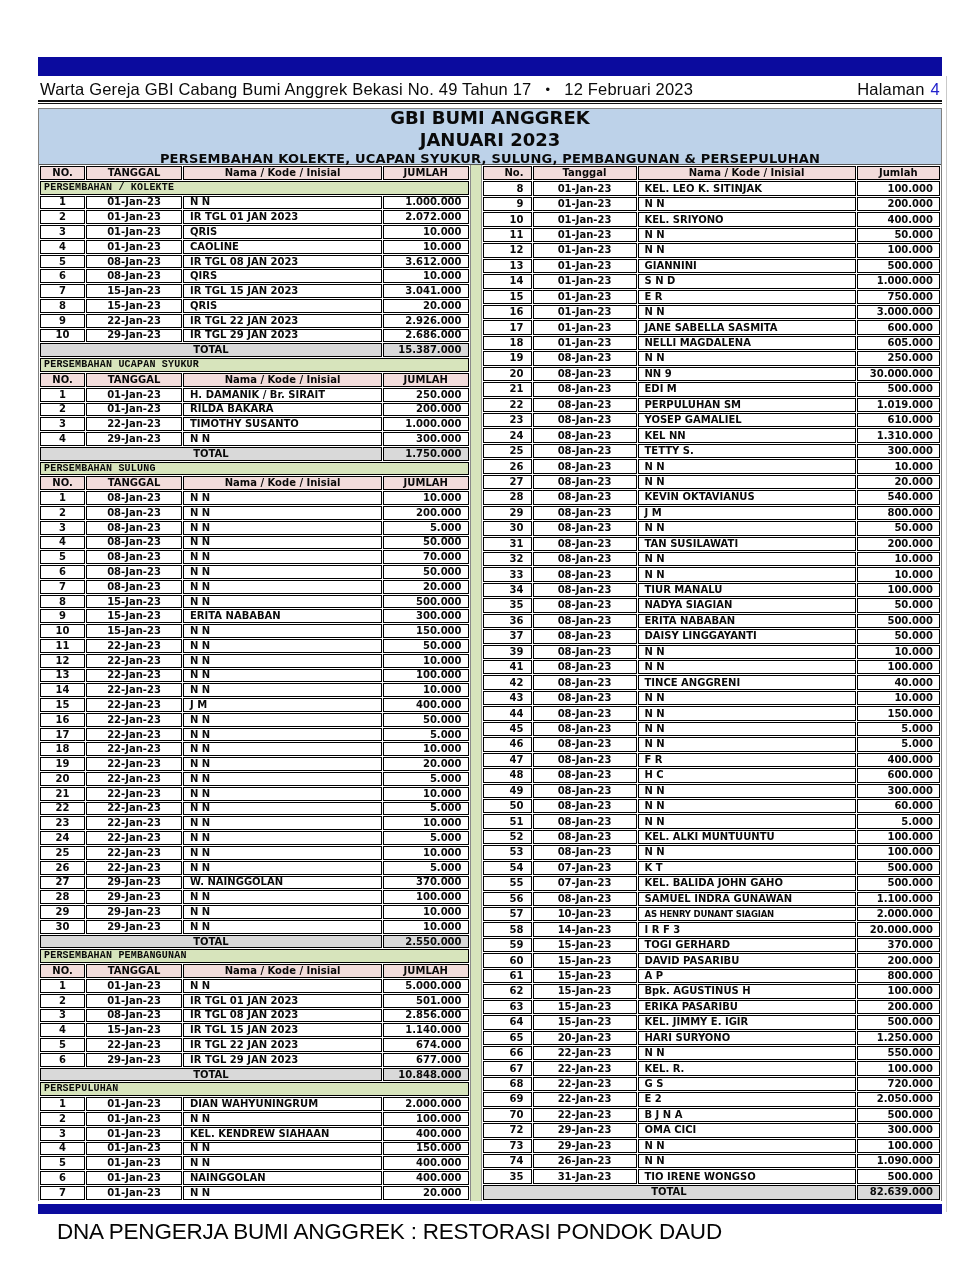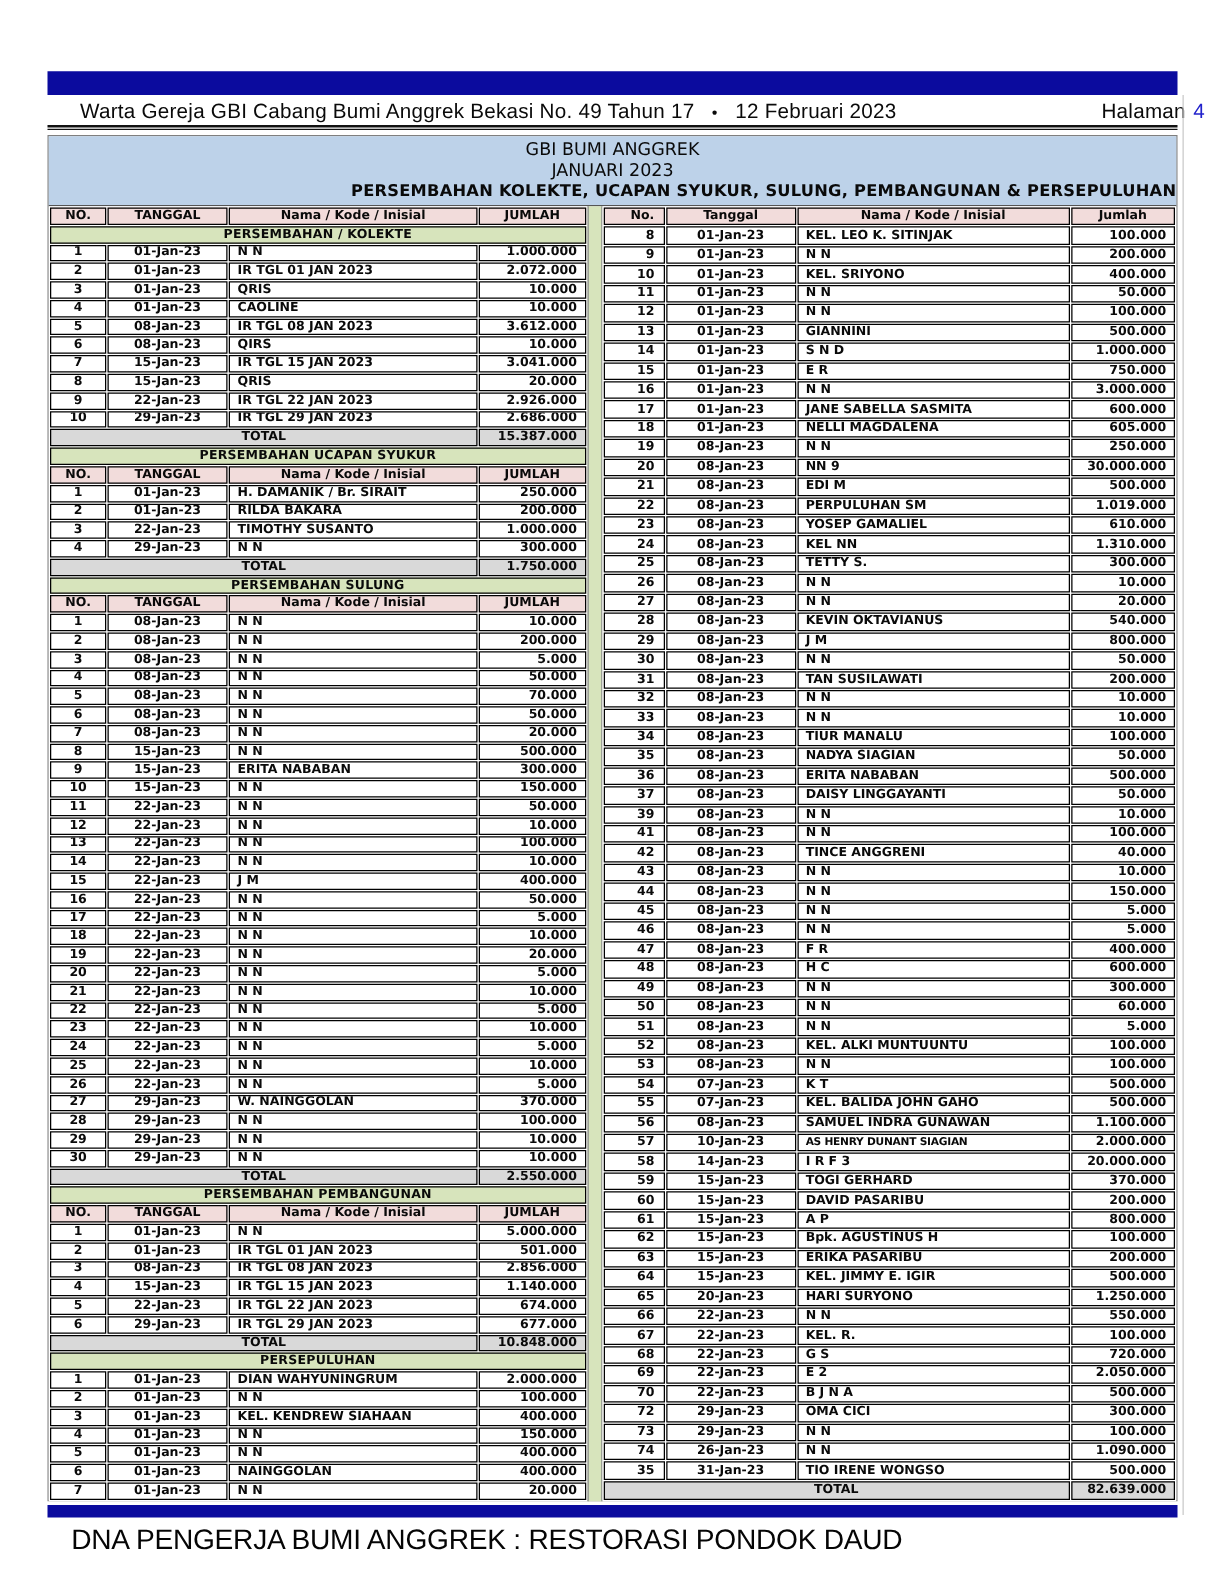--- a/index.html
+++ b/index.html
@@ -7,53 +7,53 @@
   body {
     width:980px; height:1277px; position:relative;
     font-family:"DejaVu Sans", sans-serif; color:#0a0a0a;
   }
 
   
   .topbar { position:absolute; left:38px; top:57px; width:904px; height:19px;
             background:var(--navy,#0b0b9e); }
   .masthead { position:absolute; left:40px; top:79px; width:900px; height:20px;
               display:flex; align-items:center;
-              font-family:"Liberation Sans", sans-serif; font-size:16.5px; letter-spacing:.2px;margin-left:24px; }
+              font-family:"Liberation Sans", sans-serif; font-size:16.5px; letter-spacing:.2px; }
   .masthead .bullet { margin:0 14px; font-size:13px; }
   .masthead .spacer { flex:1; }
   .masthead .pageno { color:var(--pagenum-blue,#2222cc); margin-left:6px; }
   .double-rule { position:absolute; left:38px; top:100px; width:904px; height:4px;
                  border-top:2px solid #111; border-bottom:1px solid #111; }
   .page-edge { position:absolute; left:946px; top:76px; width:1px; height:1136px; background:#c9c9c9; }
 
   
   .sheet { position:absolute; left:38px; top:108px; width:904px; height:1093px;
            border:1px solid #7f7f7f; background:#fff; }
   .title-block { height:56px; background:var(--title-blue,#bdd2e9); border-bottom:1px solid #555;
                  text-align:center; display:flex; flex-direction:column; justify-content:center; gap:1px; }
-  .title-block .t1 { font-size:14px; font-weight:normal; }
-  .title-block .t3 { font-size:13px; font-weight:bold; letter-spacing:.2px;text-align:right; }
+  .title-block .t1 { font-size:18px; font-weight:bold; }
+  .title-block .t3 { font-size:13px; font-weight:bold; letter-spacing:.2px; }
 
   .tables { display:flex; height:1036px; }
   .gutter { width:12px; background:var(--section-green,#d7e4bc);
             border-left:1px solid #8a8a8a; border-right:1px solid #8a8a8a; }
 
   table { border-collapse:separate; border-spacing:1px; table-layout:fixed;
           width:100%; height:100%; background:#fff; }
   .tbl-left  { width:431px; }
   .tbl-right { width:460px; }
   td { border:1px solid #000; font-weight:bold; font-size:10px; line-height:1;
        vertical-align:middle; white-space:nowrap; overflow:hidden; padding:0 3px; background:#fff; }
   td.c-no   { text-align:center; }
   td.c-tgl  { text-align:center; }
   td.c-nama { text-align:left; padding-left:6px; }
   td.c-jml  { text-align:right; padding-right:6px; }
   .tbl-right td.c-no { text-align:right; padding-right:7px; }
   td.hdr { background:var(--header-pink,#f2dcdb); text-align:center; padding:0 2px;margin-left:16px; }
-  td.sec { background:var(--section-green,#d7e4bc); text-align:center; letter-spacing:.2px; }
+  td.sec { background:var(--section-green,#d7e4bc); text-align:left; letter-spacing:.2px;font-family:Liberation Mono, monospace; }
   td.tot { background:var(--total-gray,#d9d9d9); text-align:center;margin-left:28px; }
   td.tot.c-jml { text-align:right; }
   td.condensed { font-size:8.5px; letter-spacing:-.2px; }
 
   .tbl-left  .col-no{width:45px}  .tbl-left  .col-tgl{width:96px}  .tbl-left  .col-nama{width:199px}
   .tbl-right .col-no{width:49px}  .tbl-right .col-tgl{width:104px} .tbl-right .col-nama{width:218px}
 
   
   .bottombar { position:absolute; left:38px; top:1204px; width:904px; height:10px;
                background:var(--navy,#0b0b9e); }

